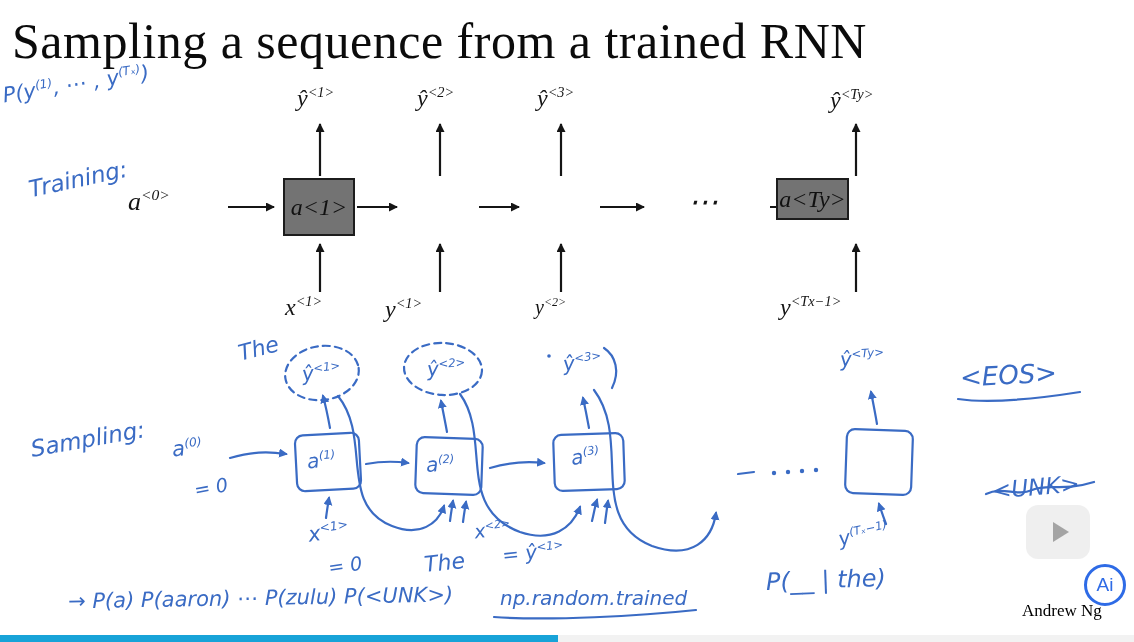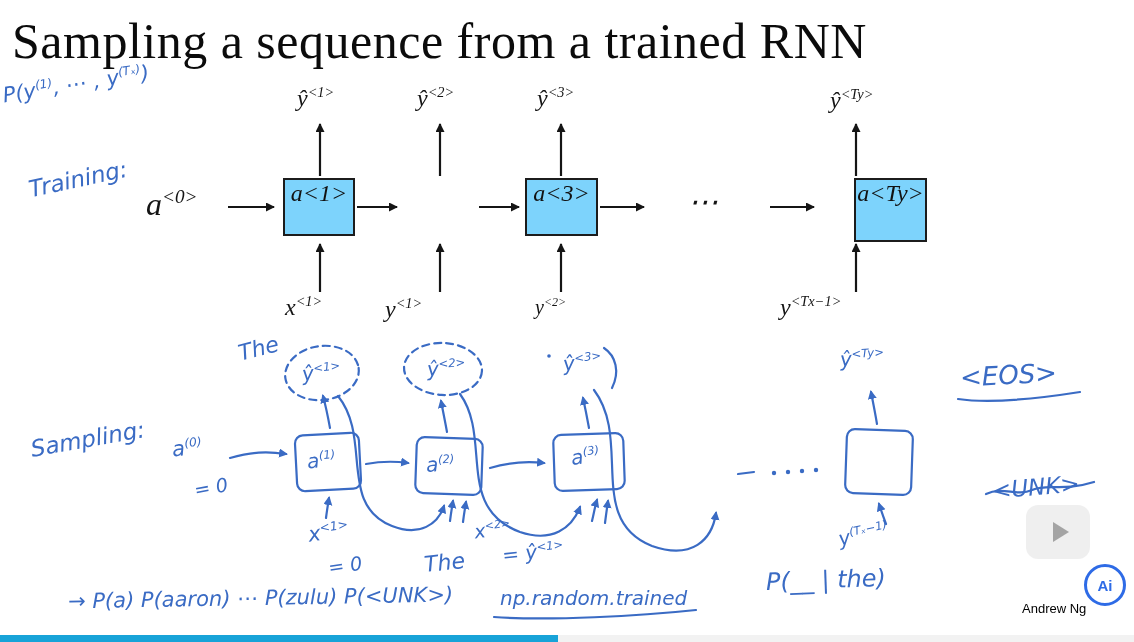--- a/index.html
+++ b/index.html
@@ -3,26 +3,26 @@
 <meta charset="utf-8">
 <style>
   *{box-sizing:border-box}
   html,body{margin:0;padding:0;background:#fff}
   .stage{position:relative;width:1134px;height:642px;background:#fff;overflow:hidden;
          font-family:"Liberation Sans",sans-serif;color:#111}
   .abs{position:absolute}
   .title{font-family:"Liberation Serif",serif;font-size:50px;color:#0b0b0b;white-space:nowrap;letter-spacing:.5px}
   .math{font-family:"Liberation Serif",serif;font-style:italic;color:#141414;white-space:nowrap}
   .math .s{font-size:60%;vertical-align:super}
-  .pbox{border:2.4px solid #1c1c1c;display:flex;align-items:flex-start;justify-content:center;background:#7dd3fc;
+  .pbox{border:2.4px solid #1c1c1c;display:flex;align-items:center;justify-content:center;background:#737373;
         font-family:"Liberation Serif",serif;font-style:italic;font-size:24px}
   .hw{font-family:"DejaVu Sans",sans-serif;font-style:italic;color:var(--pen);white-space:nowrap}
   .hw .s{font-size:58%;vertical-align:super}
   svg.overlay{position:absolute;left:0;top:0;pointer-events:none}
-  .attribution{font-family:Liberation Sans, sans-serif;font-size:13px;color:#000}
+  .attribution{font-family:Liberation Serif, serif;font-size:17px;color:#000}
 </style>
 </head>
 <body>
 
 <div class="stage">
 
   <div class="abs title" style="left:12px;top:12px">Sampling a sequence from a trained RNN</div>
 
   <svg class="overlay" width="1134" height="642" viewBox="0 0 1134 642">
     <defs>
@@ -87,31 +87,28 @@
       <path d="M 338 396 C 372 438 338 505 392 526 C 420 537 438 524 444 506" marker-end="url(#mB)"></path>
       <path d="M 460 394 C 492 438 455 508 520 532 C 552 543 572 528 580 507" marker-end="url(#mB)"></path>
       <path d="M 594 390 C 632 440 586 520 652 546 C 692 560 712 540 716 513" marker-end="url(#mB)"></path>
 
       <path d="M 958 399 C 992 404 1042 398 1080 392"></path>
       <path d="M 986 494 C 1004 486 1016 497 1032 490 C 1048 483 1062 492 1094 482"></path>
       <path d="M 494 617 C 548 621 640 616 696 610"></path>
     </g>
   </svg>
 
-  <span class="abs math" style="left:146px;top:186px;font-size:32px">
+  <span class="abs math" style="left:128px;top:186px;font-size:26px">
     <span>a</span><span class="s">&lt;0&gt;</span>
   </span>
 
   <div class="abs pbox" style="left:283px;top:178px;width:72px;height:58px">
     <span><span>a</span><span class="s">&lt;1&gt;</span></span>
   </div>
-  <div class="abs pbox" style="left:525px;top:178px;width:73px;height:58px">
-    <span><span>a</span><span class="s">&lt;3&gt;</span></span>
-  </div>
-  <div class="abs pbox" style="left:854px;top:178px;width:73px;height:64px">
+  <div class="abs pbox" style="left:776px;top:178px;width:73px;height:42px">
     <span><span>a</span><span class="s">&lt;Ty&gt;</span></span>
   </div>
 
   <span class="abs math" style="left:688px;top:184px;font-size:30px">⋯</span>
 
   <span class="abs math" style="left:297px;top:84px;font-size:24px">
     <span>ŷ</span><span class="s">&lt;1&gt;</span>
   </span>
   <span class="abs math" style="left:417px;top:84px;font-size:24px">
     <span>ŷ</span><span class="s">&lt;2&gt;</span>
@@ -194,21 +191,21 @@
 
   <span class="abs hw" style="left:68px;top:586px;font-size:21px;transform:rotate(-1deg)">→ P(a) P(aaron) ⋯ P(zulu) P(&lt;UNK&gt;)</span>
   <span class="abs hw" style="left:500px;top:586px;font-size:20px">np.random.trained</span>
   <span class="abs hw" style="left:766px;top:566px;font-size:24px;transform:rotate(-2deg)">P(__ | the)</span>
 
   <div class="abs" style="left:1026px;top:505px;width:64px;height:54px;background:rgba(226,226,226,.55);border-radius:12px;display:flex;align-items:center;justify-content:center">
     <div style="width:0;height:0;border-left:16px solid rgba(150,150,150,.85);border-top:10px solid transparent;border-bottom:10px solid transparent;margin-left:5px"></div>
   </div>
 
   <div class="abs" style="left:1084px;top:564px;width:42px;height:42px;border:3px solid var(--logo);border-radius:50%;background:#fff;display:flex;align-items:center;justify-content:center">
-    <span style="font-weight:bold;font-size:15px;color:var(--logo);font-style:normal">Ai</span>
+    <span style="font-weight:normal;font-size:19px;color:var(--logo);font-style:normal">Ai</span>
   </div>
 
   <div class="abs attribution" style="left:1022px;top:601px">Andrew Ng</div>
 
   <div class="abs" style="left:0;top:635px;width:1134px;height:7px;background:#f2f2f2">
     <div style="width:558px;height:100%;background:var(--progress)"></div>
   </div>
 
 </div>
 

